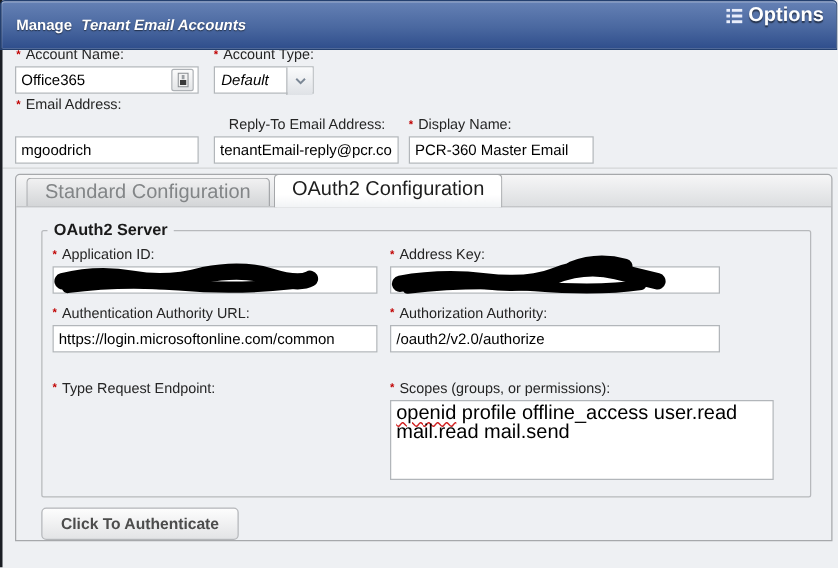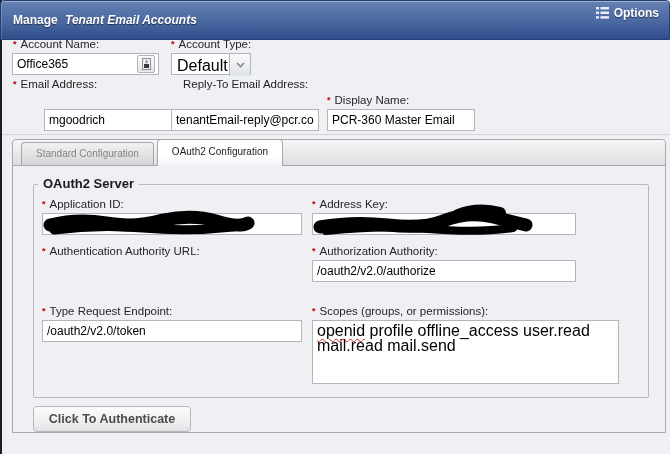--- a/index.html
+++ b/index.html
@@ -28,21 +28,21 @@
   .titlebar-text {
     margin-left: 12px;
     color: #ffffff; font-size: 12px; font-weight: bold;
     text-shadow: 0 1px 1px rgba(0,0,0,.55);
     white-space: nowrap;
   }
   .titlebar-text .entity { font-style: italic; margin-left: 4px; }
   .options-btn {
     position: absolute; right: 10px; top: 0; height: 24px;
     display: flex; align-items: center; gap: 5px;
-    color: #ffffff; font-size: 12px; font-weight: bold;
+    color: #ffffff; font-size: 16px; font-weight: bold;
     text-shadow: 0 1px 1px rgba(0,0,0,.55);
     cursor: pointer;
   }
   
   .fld-label {
     position: absolute; font-size: 11.5px; color: #252525; white-space: nowrap;
   }
   .req {
     color: #c00000; font-size: 9px; font-weight: bold;
     margin-right: 4px; vertical-align: 1px;
@@ -79,21 +79,21 @@
   }
   .tabstrip {
     position: relative; height: 26px;
     background: linear-gradient(#f6f6f7, #dcdee0);
     border-bottom: 1px solid #a6a8ab;
     border-radius: 4px 4px 0 0;
     display: flex; align-items: flex-end; padding-left: 8px; gap: 3px;
   }
   .tab {
     height: 23px; line-height: 22px; padding: 0 14px;
-    font-size: 10px;
+    font-size: 16px;
     border: 1px solid #a5a7aa; border-bottom: none;
     border-radius: 4px 4px 0 0;
     cursor: pointer; white-space: nowrap;
   }
   .tab.inactive {
     background: linear-gradient(#f1f1f2, #d3d5d7);
     color: #828587;
   }
   .tab.active {
     position: relative; z-index: 2; height: 27px; line-height: 24px;
@@ -170,39 +170,39 @@
 <input class="txt" style="left: 12px; top: 53px; width: 147px; padding-right: 22px;" value="Office365">
 <div class="trigger-btn" style="left:137px; top:55px;">
   <svg width="9" height="12" viewBox="0 0 9 12">
     <rect x="0.5" y="0.5" width="8" height="11" fill="#f2f2f2" stroke="#8a8e92"></rect>
     <path d="M2,6 L7,6 L7,10 L2,10 Z" fill="#3a3a3a"></path>
     <rect x="3.4" y="2" width="2.2" height="3.4" fill="#9a9ea2"></rect>
   </svg>
 </div>
 
 <div class="txt" style="left:171px; top:53px; width:80px; padding:0;">
-  <span style="position:absolute; left:5px; top:3px; font-size:16px;">Default</span>
+  <span style="position:absolute; left:5px; top:3px; font-size:12px;font-style:italic;">Default</span>
   <span class="combo-trigger">
     <svg width="9" height="6" viewBox="0 0 9 6">
         <path d="M1,1 L4.5,4.5 L8,1" fill="none" stroke="#7b8795" stroke-width="1.6"></path>
       </svg>
   </span>
 </div>
 
 <div class="fld-label" style="left:13px; top:78px;">
   <span class="req">*</span><span>Email Address:</span>
 </div>
-<div class="fld-label" style="left:171px; top:78px;padding-left:12px;">
+<div class="fld-label" style="left:171px; top:94px;padding-left:12px;">
   <span>Reply-To Email Address:</span>
 </div>
 <div class="fld-label" style="left:327px; top:94px;">
   <span class="req">*</span><span>Display Name:</span>
 </div>
 
-<input class="txt" style="left: 12px; top: 109px; width: 160px; margin-left: 32px;" value="mgoodrich">
+<input class="txt" style="left: 12px; top: 109px; width: 147px;" value="mgoodrich">
 <input class="txt" style="left: 171px; top: 109px; width: 148px;" value="tenantEmail-reply@pcr.com">
 <input class="txt" style="left: 327px; top: 109px; width: 148px;" value="PCR-360 Master Email">
 
 <div class="divider-line"></div>
 
 <div class="tabpanel">
   <div class="tabstrip">
     <div class="tab inactive">Standard Configuration</div>
     <div class="tab active">OAuth2 Configuration</div>
   </div>
@@ -229,28 +229,28 @@
       <path d="M150,16 Q170,8 192,14" fill="none" stroke="#000" stroke-width="12" stroke-linecap="round"></path>
       <path d="M18,32 Q70,26 120,30 T205,29" fill="none" stroke="#000" stroke-width="8" stroke-linecap="round"></path>
     </svg>
 
     <div class="fld-label" style="left:8px; top:60px;">
       <span class="req">*</span><span>Authentication Authority URL:</span>
     </div>
     <div class="fld-label" style="left:278px; top:60px;">
       <span class="req">*</span><span>Authorization Authority:</span>
     </div>
+    <input class="txt" style="left: 8px; top: 75px; width: 260px;" value="https://login.microsoftonline.com/common">
     <input class="txt" style="left: 278px; top: 75px; width: 264px;" value="/oauth2/v2.0/authorize">
 
     <div class="fld-label" style="left:8px; top:120px;">
       <span class="req">*</span><span>Type Request Endpoint:</span>
     </div>
     <div class="fld-label" style="left:278px; top:120px;">
       <span class="req">*</span><span>Scopes (groups, or permissions):</span>
     </div>
-    <input class="txt" style="left: 8px; top: 135px; width: 260px;" value="/oauth2/v2.0/token">
     <div class="scopes-box" style="left:278px; top:135px; width:307px; height:64px;">
       <span class="squiggle-openid">openid</span><span> profile offline_access user.read mail.read mail.send</span>
     </div>
   </fieldset>
 
   <button class="auth-btn">Click To Authenticate</button>
 </div>
 
 </body></html>

